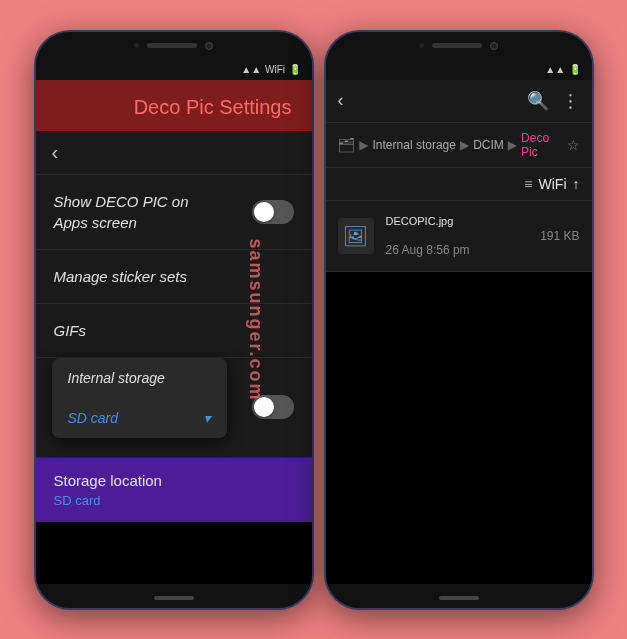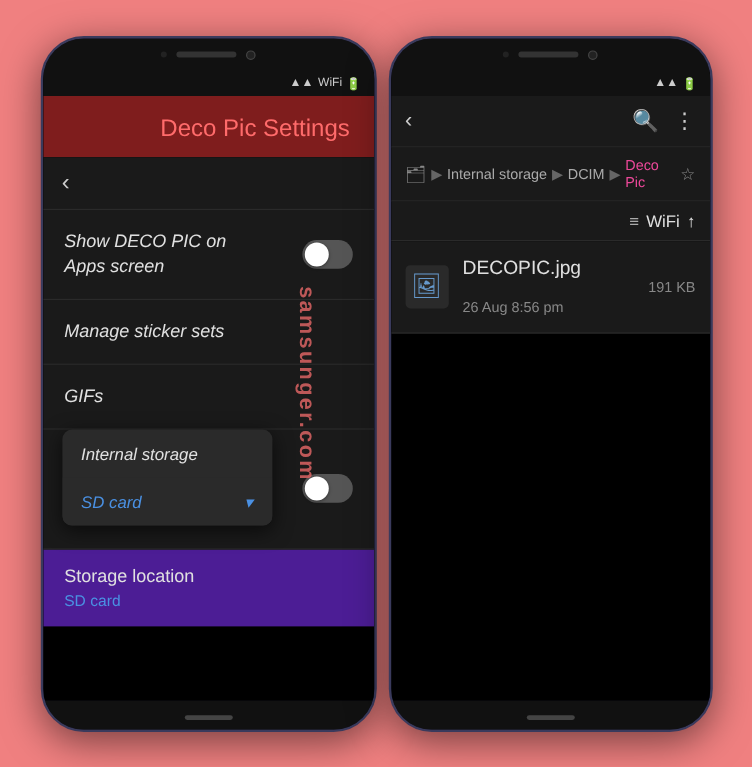--- a/index.html
+++ b/index.html
@@ -349,21 +349,21 @@
       font-size: 20px;
       color: #6699cc;
     }
 
     .file-info {
       flex: 1;
     }
 
     .file-name {
       color: #e0e0e0;
-      font-size: 16px;
+      font-size: 11px;
       font-weight: 500;
     }
 
     .file-date {
       color: #888;
       font-size: 12px;
       margin-top: 16px;
     }
 
     .file-size {

